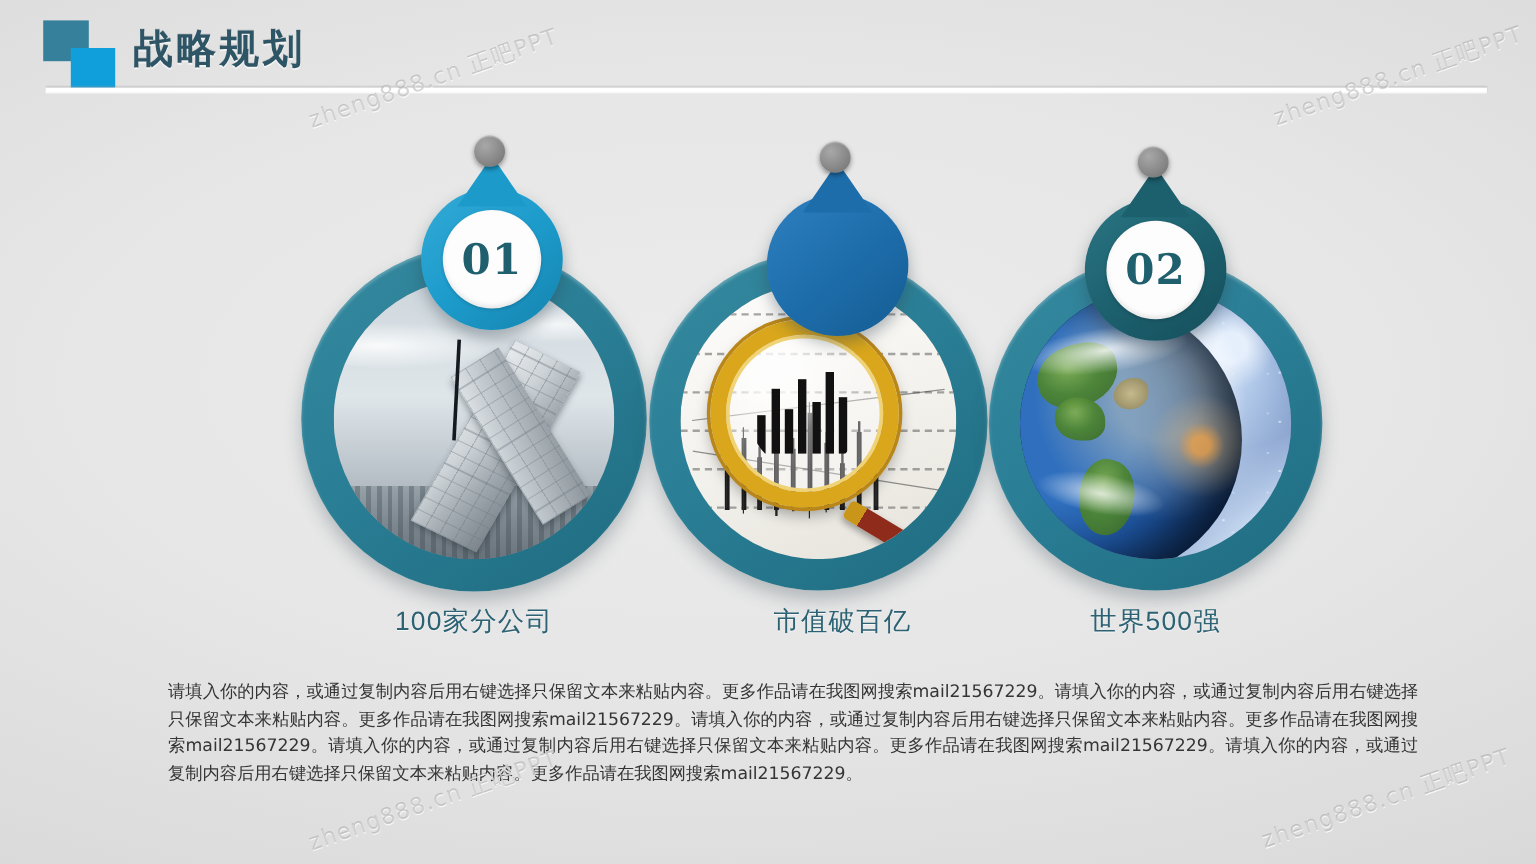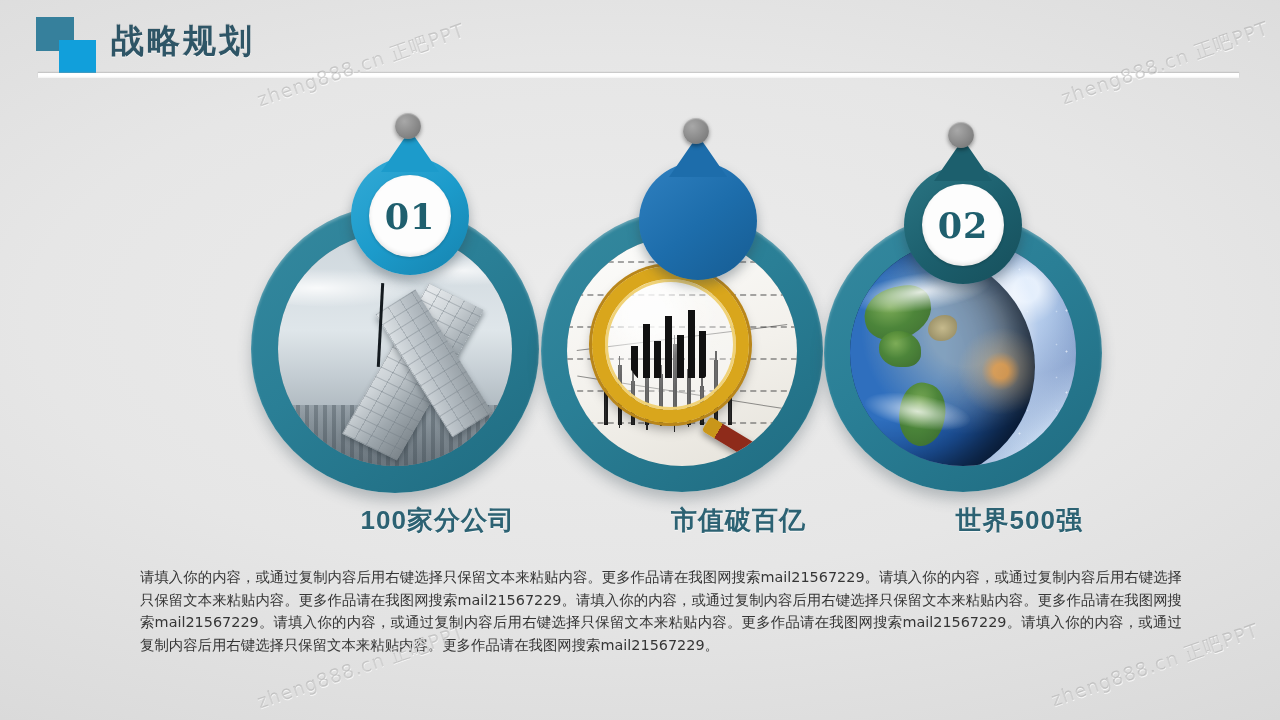--- a/index.html
+++ b/index.html
@@ -311,23 +311,23 @@
   .pin {
     position: absolute;
     width: 26px; height: 26px;
     border-radius: 50%;
     background: radial-gradient(circle at 36% 32%, #a8a8a8 0%, #8d8d8d 48%, #6f6f6f 100%);
     box-shadow: 0 2px 4px rgba(0,0,0,.40), inset 0 1px 1px rgba(255,255,255,.35);
   }
 
   .caption {
     position: absolute;
-    text-align: right;
-    font-size: 26px;
-    font-weight: bold;
+    text-align: center;
+    font-size: 22px;
+    font-weight: normal;
     letter-spacing: 1px;
     color: #2c6273;
     text-shadow: 0 1px 0 rgba(255,255,255,.65);
     white-space: nowrap;
   }
 
   
   #body-text {
     position: absolute;
     left: 140px; top: 566px;
@@ -427,21 +427,21 @@
             <span style="left:68%; height:72%"></span>
             <span style="left:80%; height:50%"></span>
           </div>
         </div>
       </div>
     </div>
     <div class="badge" style="left:601px; top:162px;">
       <div class="drop" style="color:#1d6dab; background:linear-gradient(140deg,#2f80c0 0%,#1d6dab 52%,#165c92 100%);"></div>
     </div>
     <div class="pin" style="left:645px; top:118px;"></div>
-    <div class="caption" style="left:528px; top:503px; width:240px;">市值破百亿</div>
+    <div class="caption" style="left:544px; top:503px; width:240px;">市值破百亿</div>
   </div>
 
   <div class="item">
     <div class="ring" style="left:786px; top:214px; width:278px; height:278px;"></div>
     <div class="photo" style="left:812px; top:240px; width:226px; height:226px;">
       <div class="pic-earth">
         <div class="stars"></div>
         <div class="glow"></div>
         <div class="globe">
           <div class="rim"></div>

